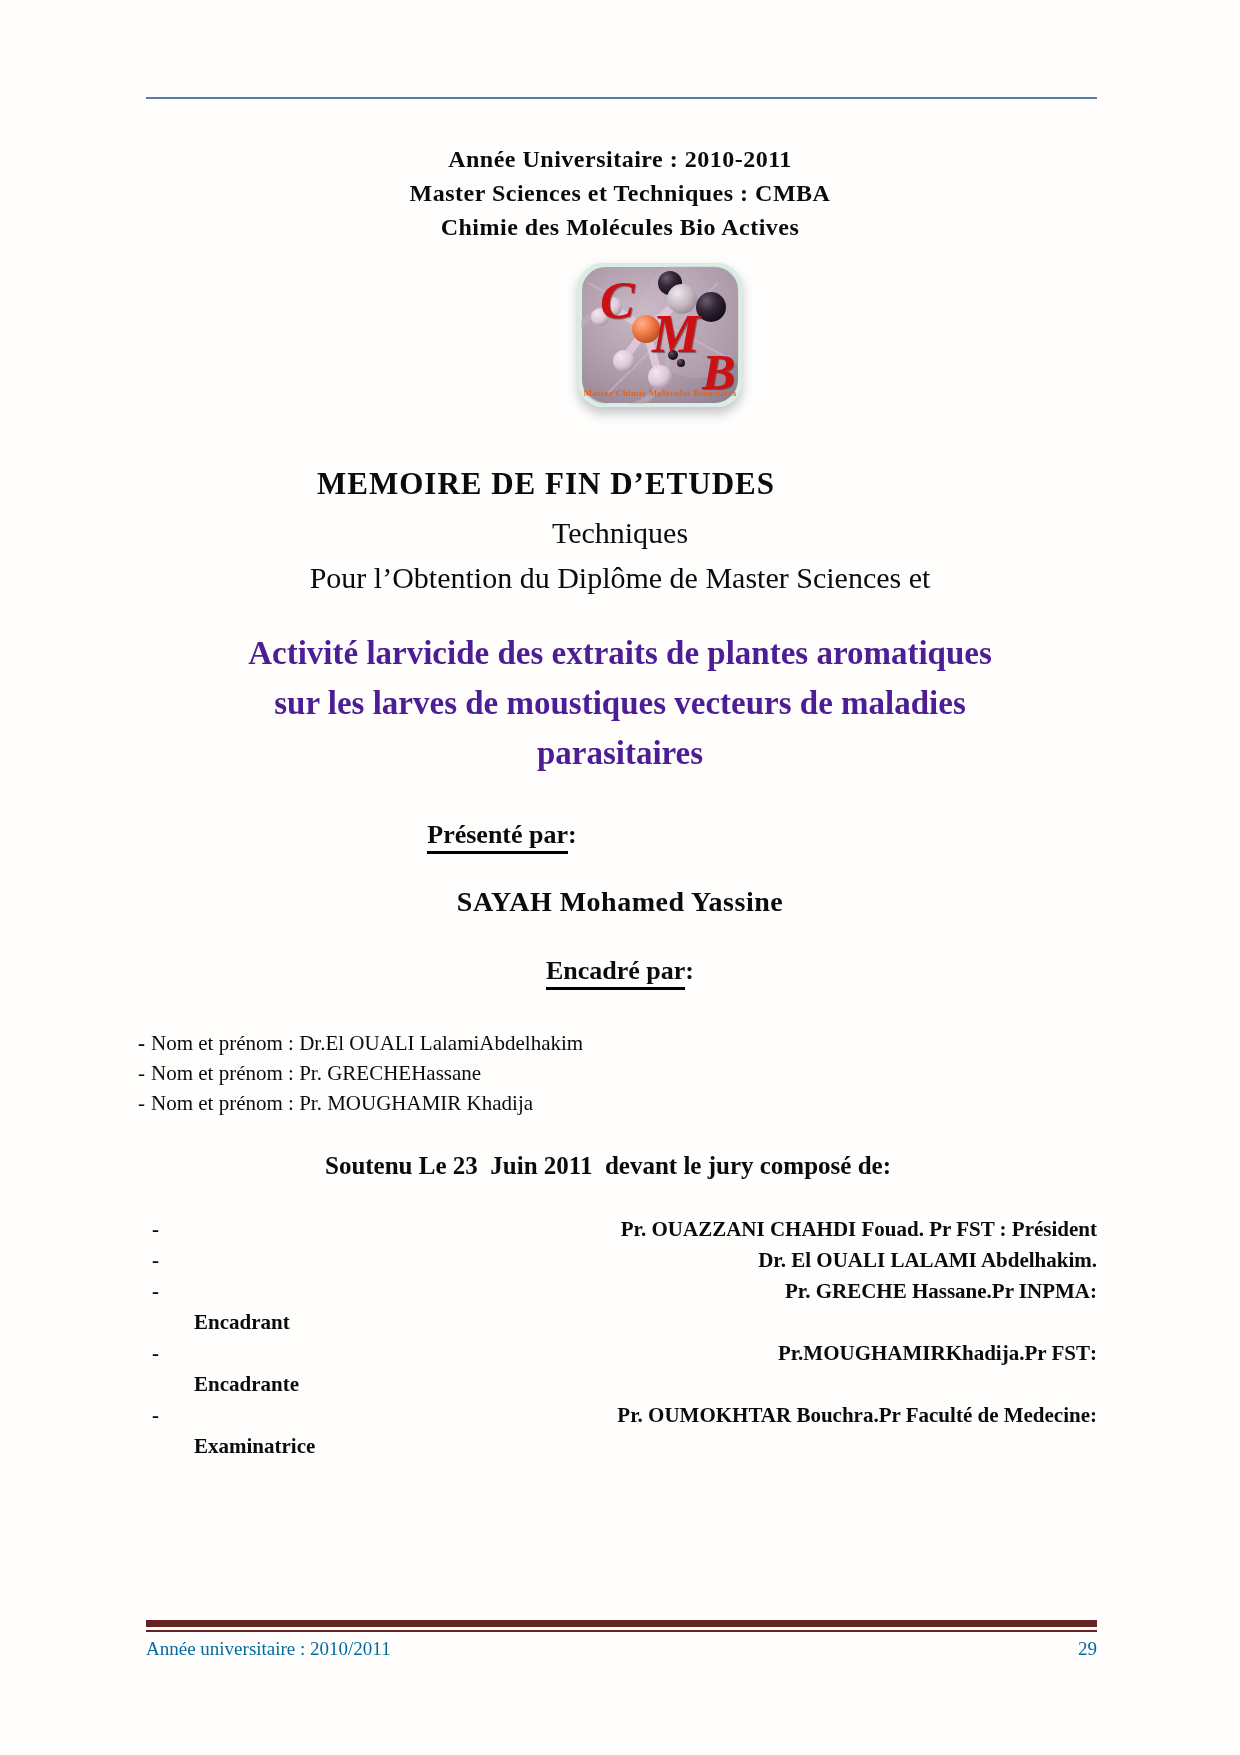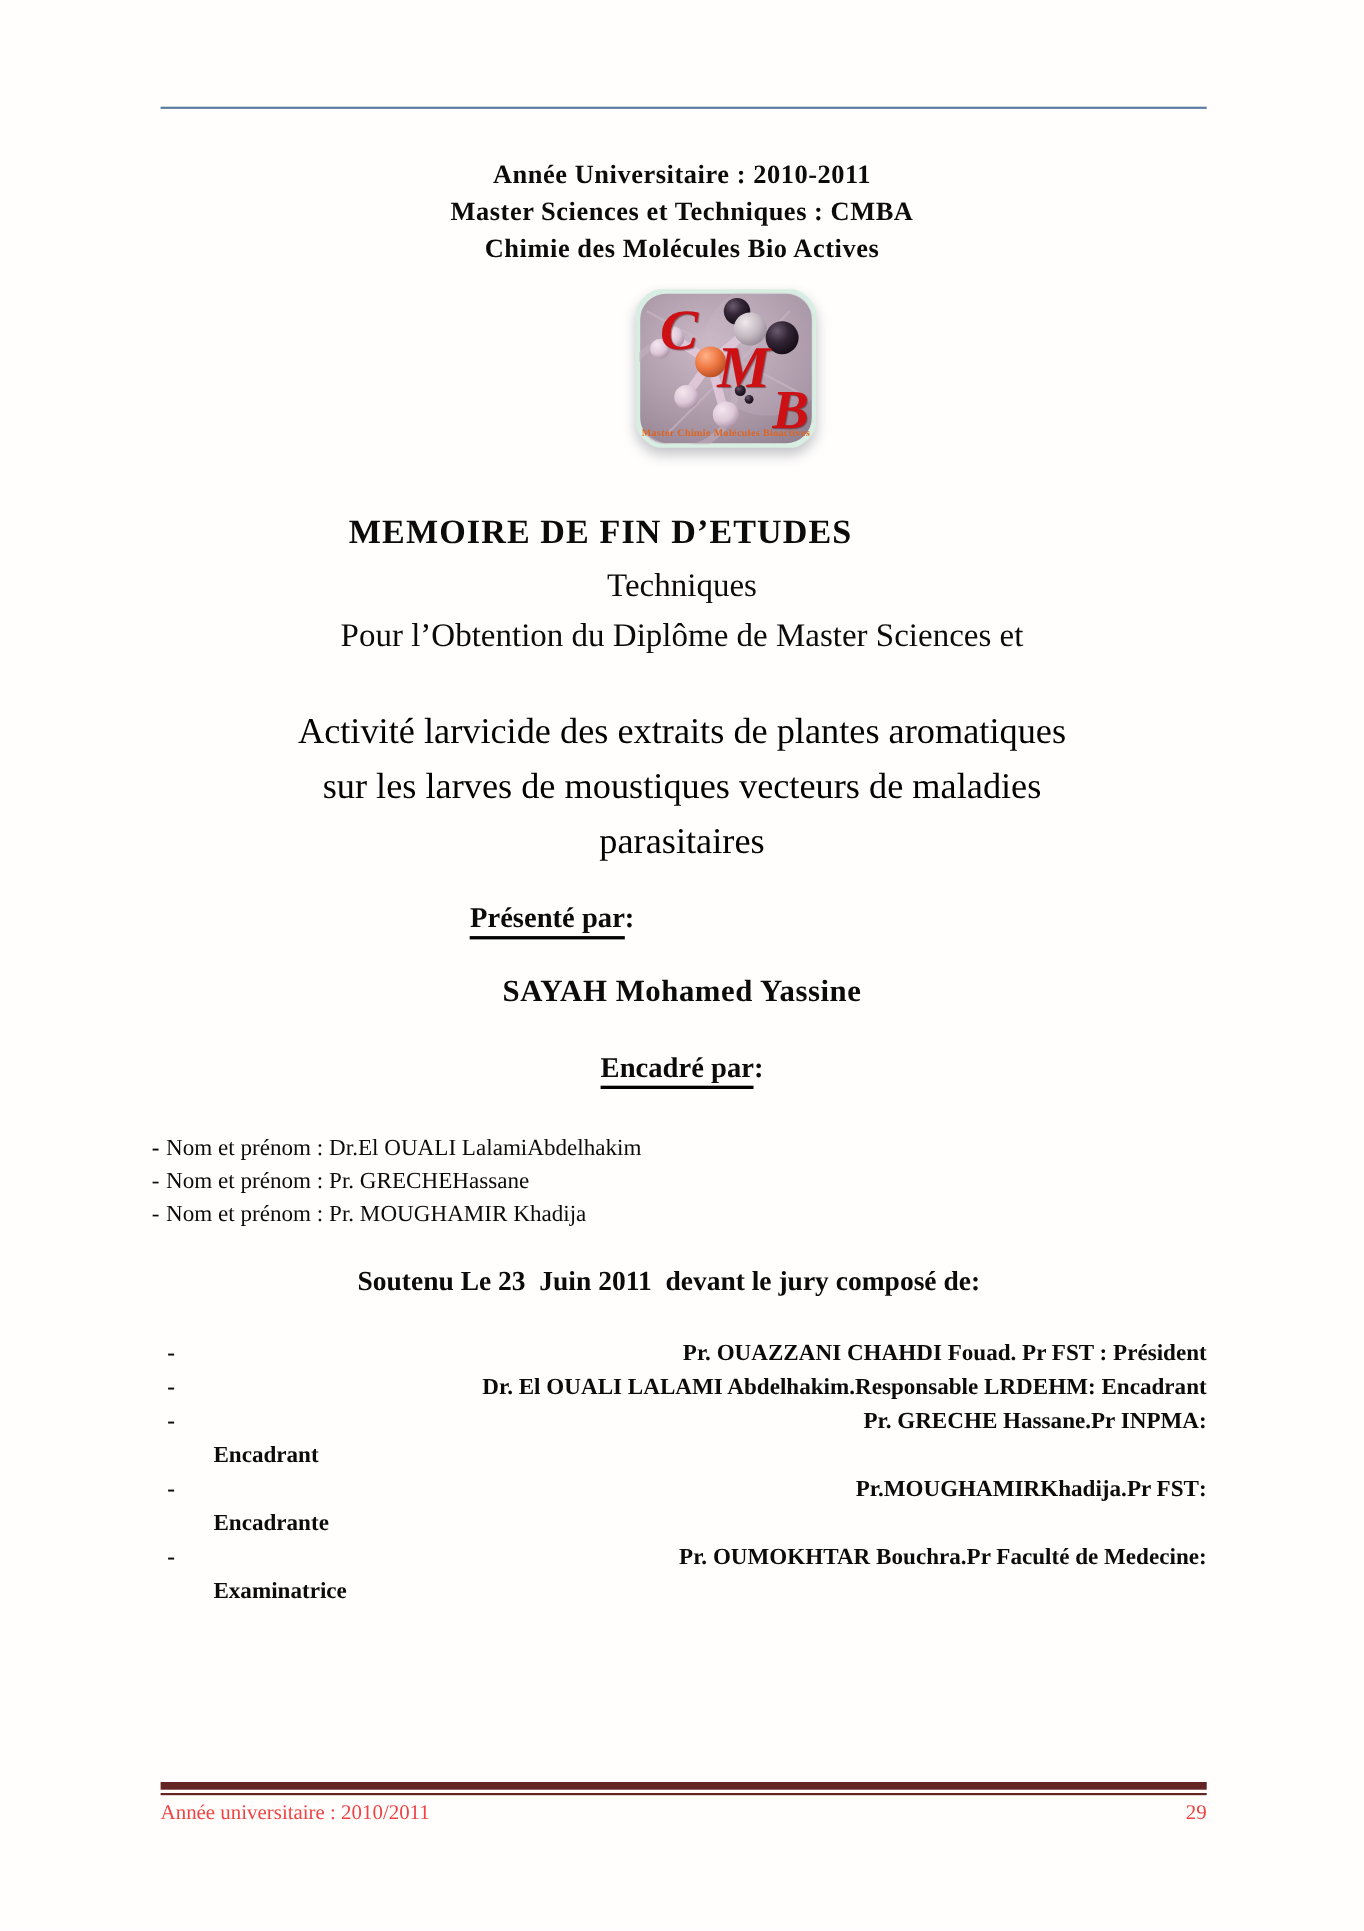--- a/index.html
+++ b/index.html
@@ -38,21 +38,21 @@
     position:absolute; left:0; right:0; bottom:9px; text-align:center;
     font-size:9px; font-weight:bold; color:#e2641c; white-space:nowrap;
     filter:blur(.6px); letter-spacing:.4px;
   }
 
   .memoire-title   { position:absolute; left:0; top:466px; width:1092px; font-size:31px; font-weight:bold; letter-spacing:1px; }
   .memoire-subtitle{ position:absolute; left:0; top:510px; width:1240px; font-size:30px; line-height:45px; }
 
   .thesis-title {
     position:absolute; left:0; top:628px; width:1240px;
-    font-size:33px; font-weight:normal; line-height:50px; color:#000000;margin-top:12px;
+    font-size:33px; font-weight:bold; line-height:50px; color:#4c1d95;
   }
 
   .presented-heading { position:absolute; left:0; top:820px; width:1004px; font-size:26px; font-weight:bold; }
   .underline { border-bottom:3px solid #000; padding-bottom:2px; }
   .candidate-name { position:absolute; left:0; top:886px; width:1240px; font-size:28px; font-weight:bold; letter-spacing:.5px; }
   .supervised-heading { position:absolute; left:0; top:956px; width:1240px; font-size:26px; font-weight:bold; }
 
   .supervisors { position:absolute; left:138px; top:1028px; width:960px; font-size:21px; line-height:30px; }
   .supervisor-row .sup-text { margin-left:6px; }
   .supervisor-row.first-dash .dash { font-weight:bold; }
@@ -68,21 +68,21 @@
   .jury-row { display:flex; }
   .jury-bullet { flex:0 0 48px; padding-left:6px; }
   .jury-main { flex:1; display:flex; justify-content:flex-end; }
   .jury-second { padding-left:48px; }
 
   .footer { position:absolute; left:146px; top:1620px; width:951px; }
   .footer-bar-thick { height:7px;  background:#632423; }
   .footer-bar-thin  { height:2px;  background:#632423; margin-top:3px; }
   .footer-text {
     display:flex; justify-content:space-between;
-    font-size:19px; margin-top:6px; color:#ef4444;
+    font-size:19px; margin-top:6px; color:#0369a1;
   }
 </style>
 </head>
 <body>
 
 <div class="page">
 
   <div class="top-rule"></div>
 
   <div class="header-block center">
@@ -196,21 +196,20 @@
           <span>Pr. OUAZZANI CHAHDI Fouad. Pr FST : Président</span>
           <span></span>
           <span></span>
         </span>
     </div>
 
     <div class="jury-row">
       <span class="jury-bullet">-</span>
       <span class="jury-main">
           <span>Dr. El OUALI LALAMI Abdelhakim.</span>
-          <span>Responsable LRDEHM: Encadrant</span>
           <span></span>
         </span>
     </div>
 
     <div class="jury-row">
       <span class="jury-bullet">-</span>
       <span class="jury-main">
           <span>Pr. GRECHE Hassane.</span>
           <span>Pr INPMA</span>
           <span>:</span>

